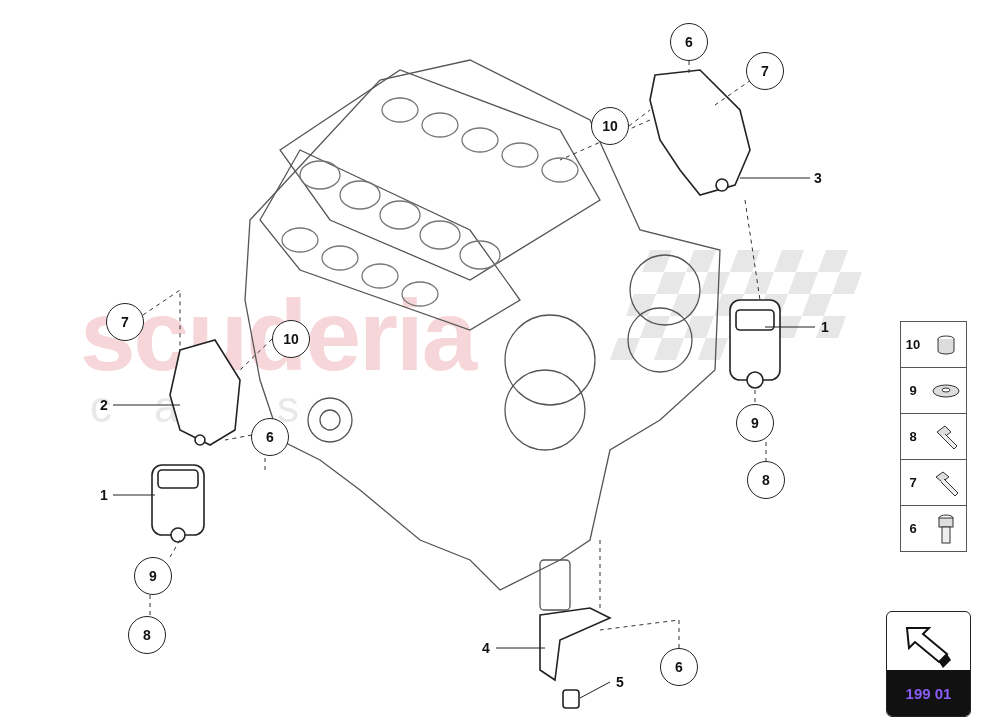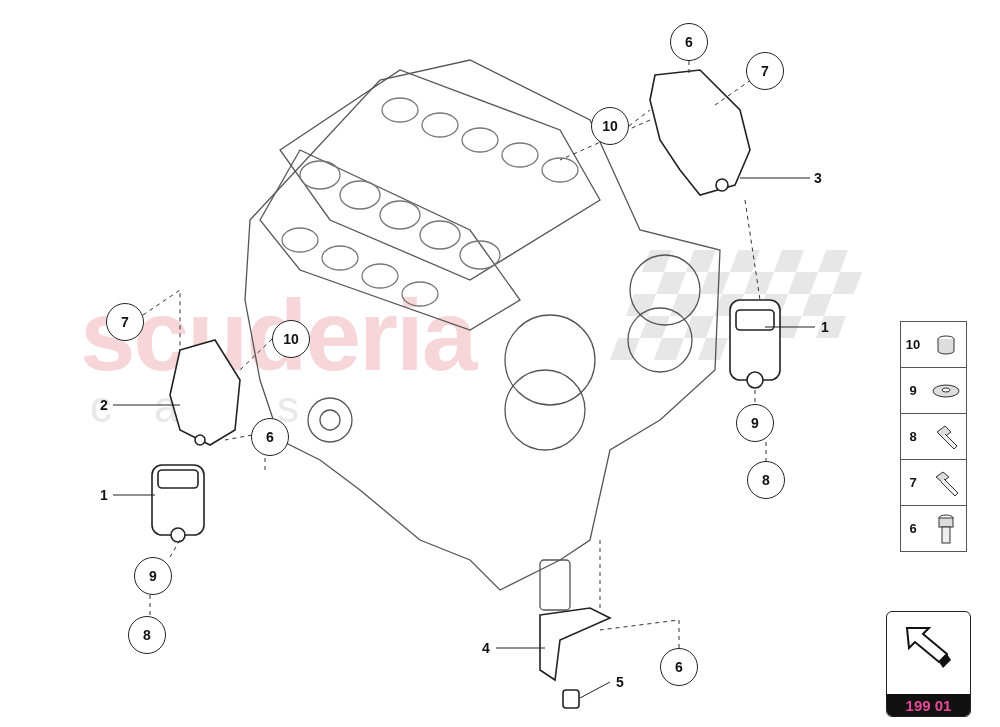--- a/index.html
+++ b/index.html
@@ -9,21 +9,21 @@
   .checker{position:absolute;left:590px;top:250px;width:300px;height:150px;opacity:.35;}
   .callout{position:absolute;width:38px;height:38px;border:1.6px solid #222;border-radius:50%;background:#fff;display:flex;align-items:center;justify-content:center;font-size:14px;font-weight:bold;box-sizing:border-box;}
   .label{position:absolute;font-size:14px;font-weight:bold;}
   .legend{position:absolute;left:900px;top:321px;width:65px;border:1px solid #555;background:#fff;}
   .legend-row{height:45px;border-bottom:1px solid #555;display:flex;align-items:center;position:relative;}
   .legend-row:last-child{border-bottom:none;}
   .legend-num{width:24px;text-align:center;font-size:13px;font-weight:bold;}
   .legend-icon{flex:1;display:flex;align-items:center;justify-content:center;}
   .navbox{position:absolute;left:886px;top:611px;width:83px;height:104px;border:1.5px solid #222;border-radius:6px;overflow:hidden;background:#fff;}
   .navbox .arrow{height:70px;display:flex;align-items:center;justify-content:center;}
-  .navbox .code{position:absolute;bottom:0;left:0;right:0;height:22px;background:#111;color:#ec4899;font-size:15px;font-weight:bold;display:flex;align-items:center;justify-content:center;}
+  .navbox .code{position:absolute;bottom:0;left:0;right:0;height:46px;background:#111;color:#8b5cf6;font-size:15px;font-weight:bold;display:flex;align-items:center;justify-content:center;}
   svg.lines{position:absolute;left:0;top:0;}
 </style>
 </head>
 <body>
 
 <div class="checker">
   <svg width="300" height="150" viewBox="0 0 300 150">
     <g fill="#bbb" transform="skewX(-20)">
       <rect x="60" y="0" width="22" height="22"></rect>
         <rect x="104" y="0" width="22" height="22"></rect>

